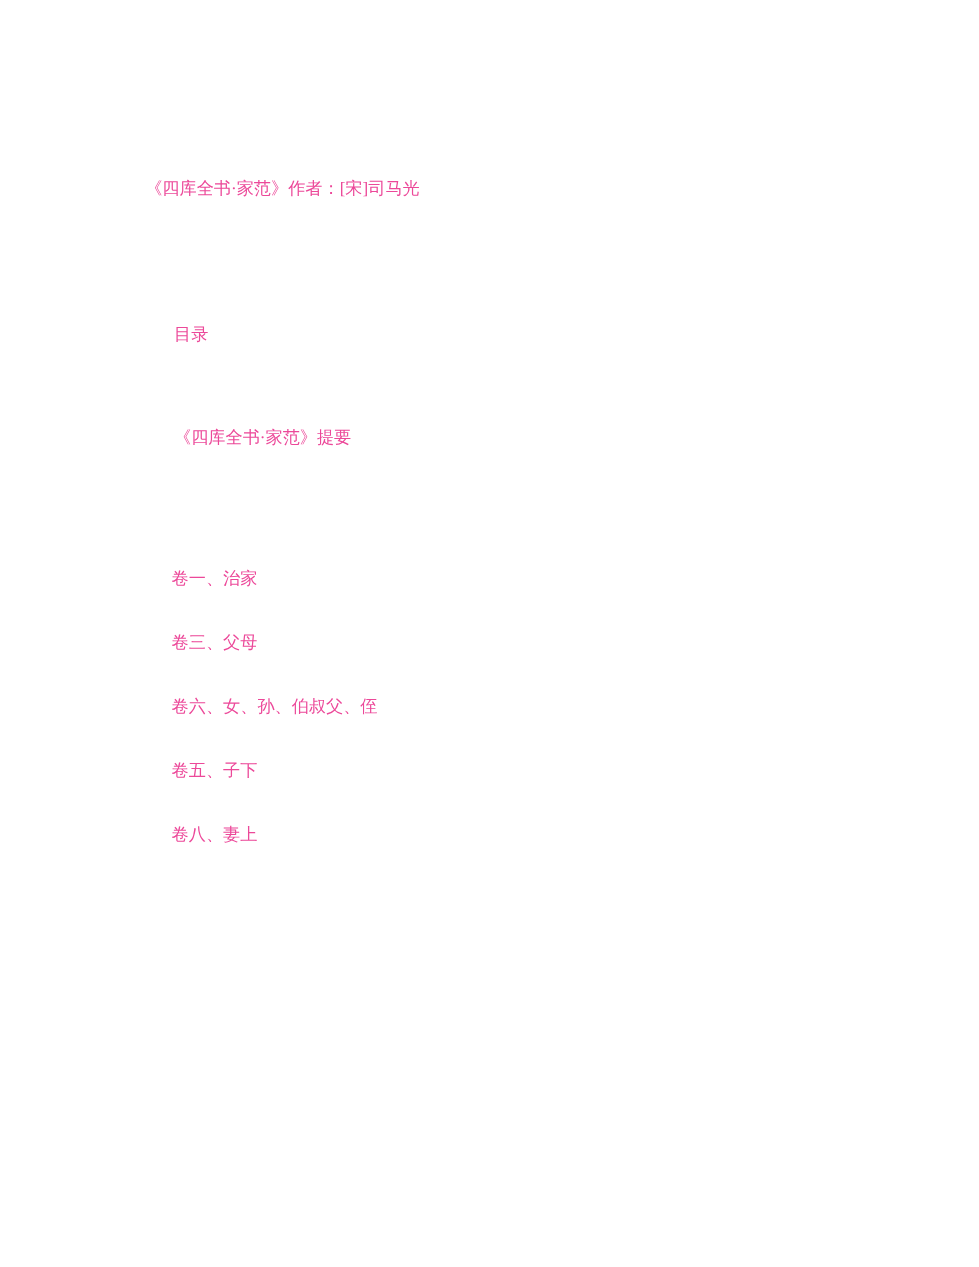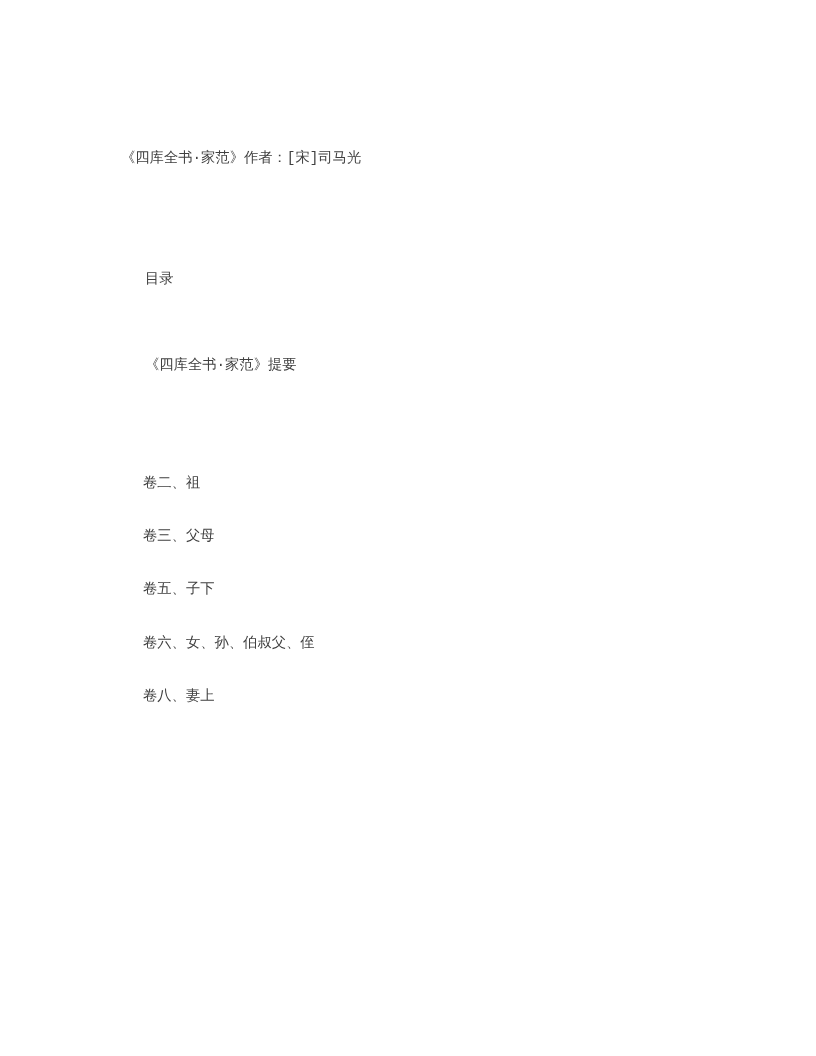--- a/index.html
+++ b/index.html
@@ -6,22 +6,22 @@
     margin: 0;
     padding: 0;
     background: #ffffff;
   }
   .page {
     position: relative;
     width: 816px;
     height: 764px;
     background: #ffffff;
     overflow: hidden;
-    font-family: Liberation Mono, monospace;
-    color: #404040;
+    font-family: Liberation Serif, serif;
+    color: #ec4899;
   }
   .content {
     position: absolute;
     left: 100px;
     top: 97px;
     width: 620px;
     font-size: 14.3px;
     line-height: 17.8px;
     text-align: justify;
     word-break: break-all;
@@ -56,24 +56,24 @@
 <div class="page">
   <div class="content">
 
     <p class="doc-title"><span>《四库全书·家范》</span><span>作者：[宋]司马光</span></p>
 
     <p class="toc-heading">目录</p>
 
     <p class="toc-abstract-entry">《四库全书·家范》提要</p>
 
     <ul class="toc-list">
-      <li class="toc-item">卷二、祖</li>
+      <li class="toc-item">卷一、治家</li>
       <li class="toc-item">卷三、父母</li>
+      <li class="toc-item">卷六、女、孙、伯叔父、侄</li>
       <li class="toc-item">卷五、子下</li>
-      <li class="toc-item">卷六、女、孙、伯叔父、侄</li>
       <li class="toc-item">卷八、妻上</li>
     </ul>
 
     
 
     
 
     
 
     

